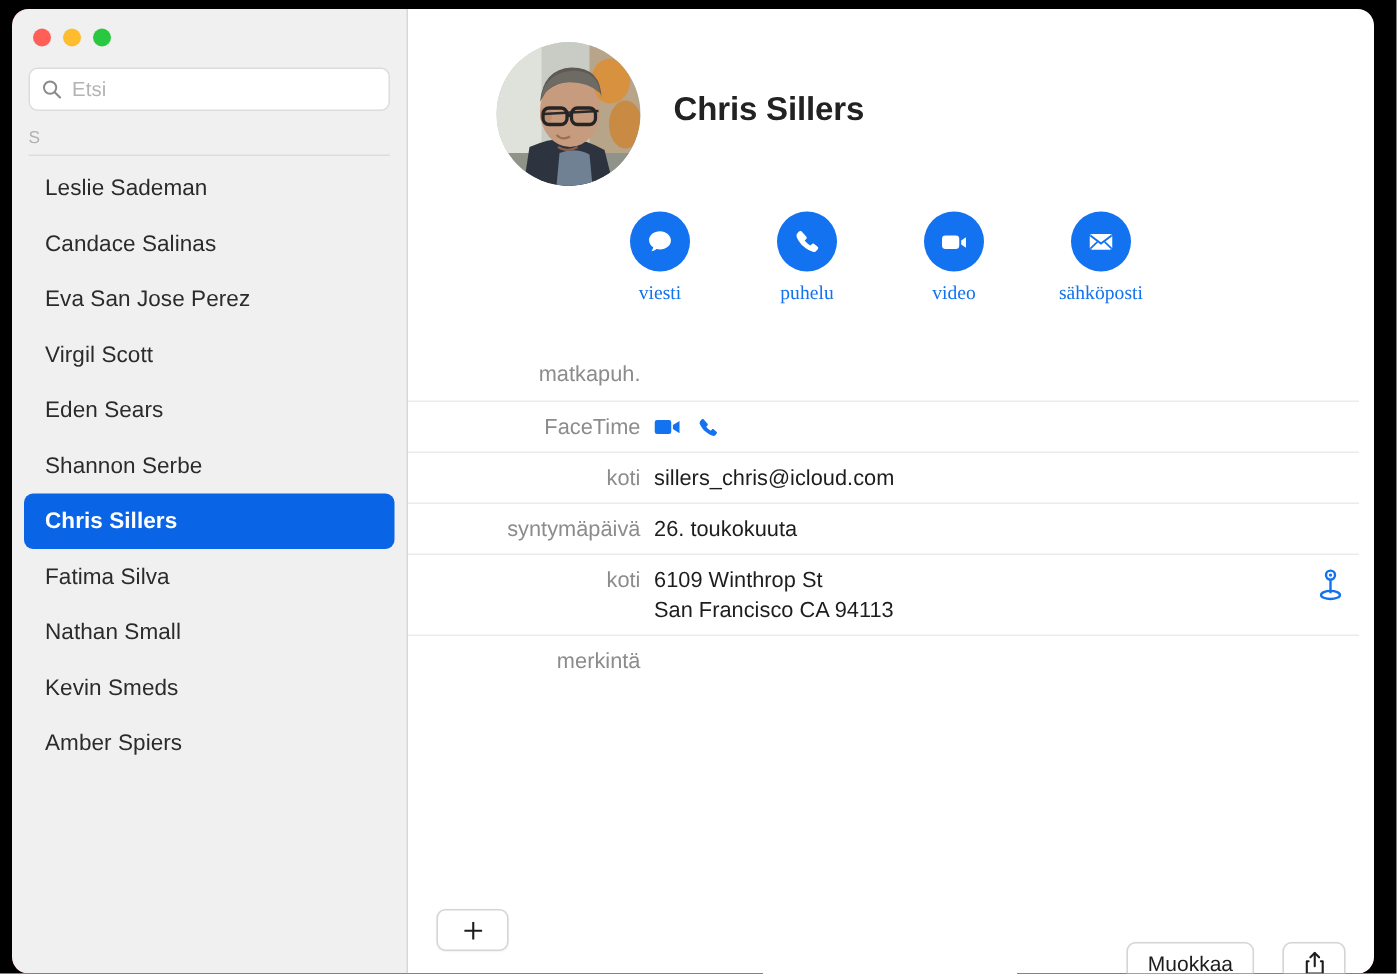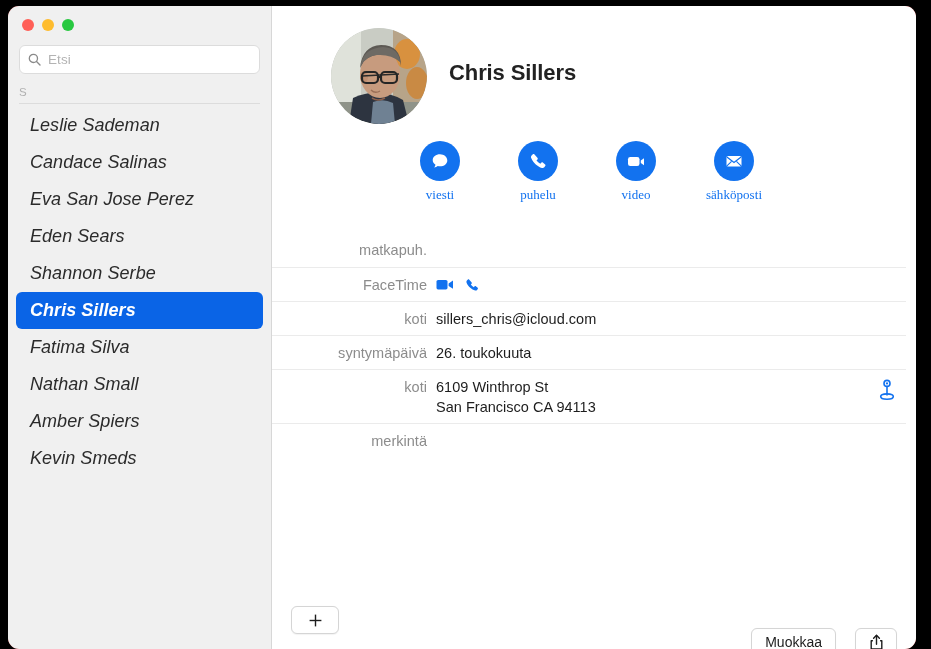--- a/index.html
+++ b/index.html
@@ -88,25 +88,24 @@
 
   .contact-list {
     margin-top: 3px;
     padding: 0 8px;
   }
   .contact-item {
     height: 37px;
     display: flex;
     align-items: center;
     padding: 0 0 0 14px;
-    font-size: 18px;
+    font-size: 15px;
     color: #2b2b2b;
     border-radius: 6px;
     letter-spacing: 0.05px;
-    font-style: italic;
   }
   .contact-item.selected {
     background: #0a64e6;
     color: #ffffff;
     font-weight: bold;
   }
 
   
   .detail {
     flex: 1;
@@ -276,27 +275,28 @@
         <span class="search-placeholder">Etsi</span>
       </div>
     </div>
 
     <div class="section-head">S</div>
 
     <div class="contact-list">
       <div class="contact-item">Leslie Sademan</div>
       <div class="contact-item">Candace Salinas</div>
       <div class="contact-item">Eva San Jose Perez</div>
+      <div class="contact-item">Virgil Scott</div>
       <div class="contact-item">Eden Sears</div>
       <div class="contact-item">Shannon Serbe</div>
       <div class="contact-item selected">Chris Sillers</div>
       <div class="contact-item">Fatima Silva</div>
       <div class="contact-item">Nathan Small</div>
+      <div class="contact-item">Kevin Smeds</div>
       <div class="contact-item">Amber Spiers</div>
-      <div class="contact-item">Kevin Smeds</div>
     </div>
   </div>
 
   <div class="detail">
 
     <div class="detail-header">
       <div class="avatar">
         <svg width="96" height="96" viewBox="0 0 96 96">
           <defs>
             <clipPath id="avclip">

